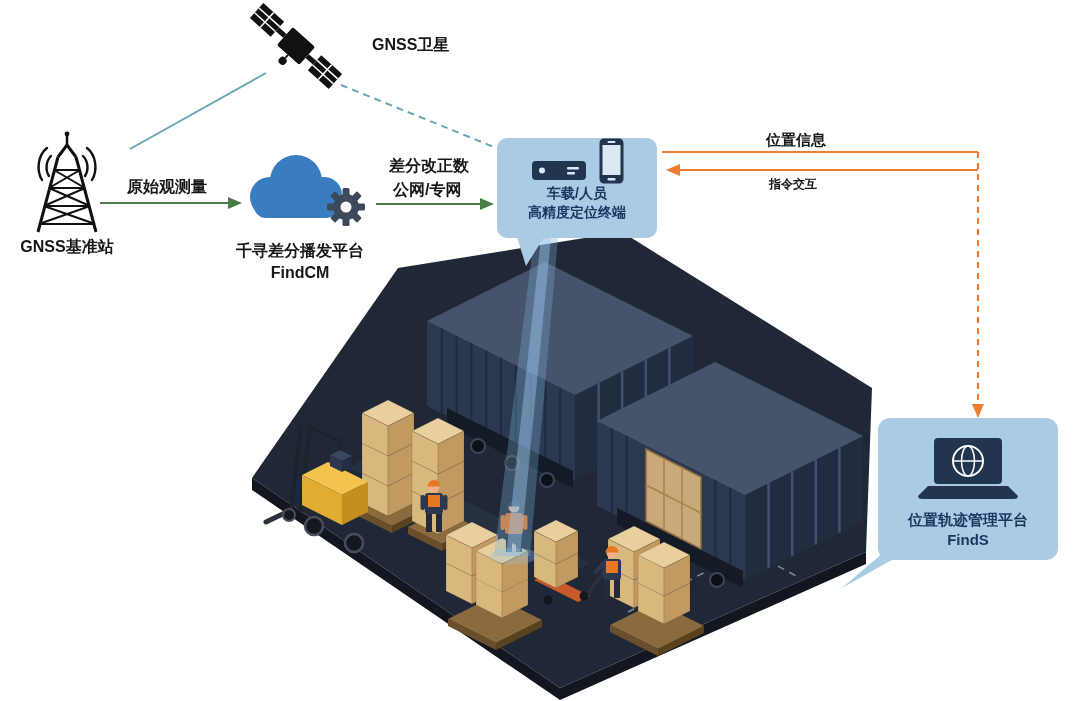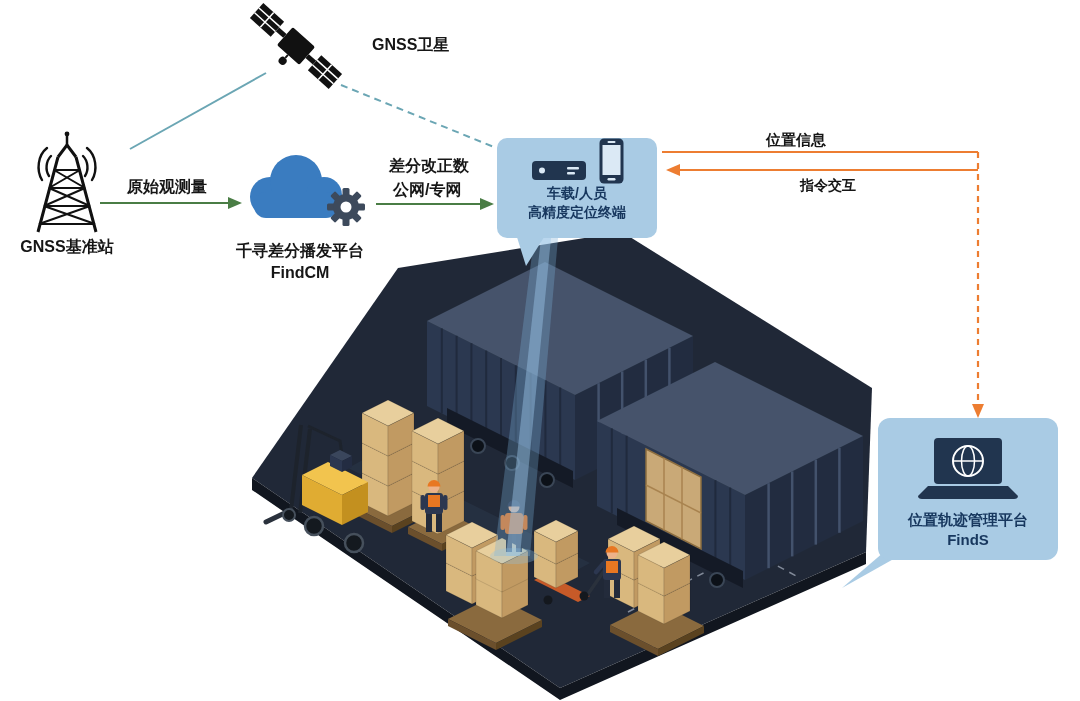--- a/index.html
+++ b/index.html
@@ -350,14 +350,14 @@
   </div>
 
   <div class="label" style="left:372px;top:35px">GNSS卫星</div>
   <div class="label center" style="left:8px;top:237px;width:118px">GNSS基准站</div>
   <div class="label center" style="left:214px;top:263px;width:172px">FindCM</div>
   <div class="label center" style="left:214px;top:241px;width:172px">千寻差分播发平台</div>
   <div class="label small" style="left:127px;top:177px">原始观测量</div>
   <div class="label small" style="left:389px;top:156px">差分改正数</div>
   <div class="label small" style="left:393px;top:180px">公网/专网</div>
   <div class="label small" style="left:766px;top:131px;font-size:15px">位置信息</div>
-  <div class="label small" style="left:800px;top:177px;font-size:14px">指令交互</div>
+  <div class="label small" style="left:769px;top:177px;font-size:12px">指令交互</div>
 </div>
 
 </body></html>

